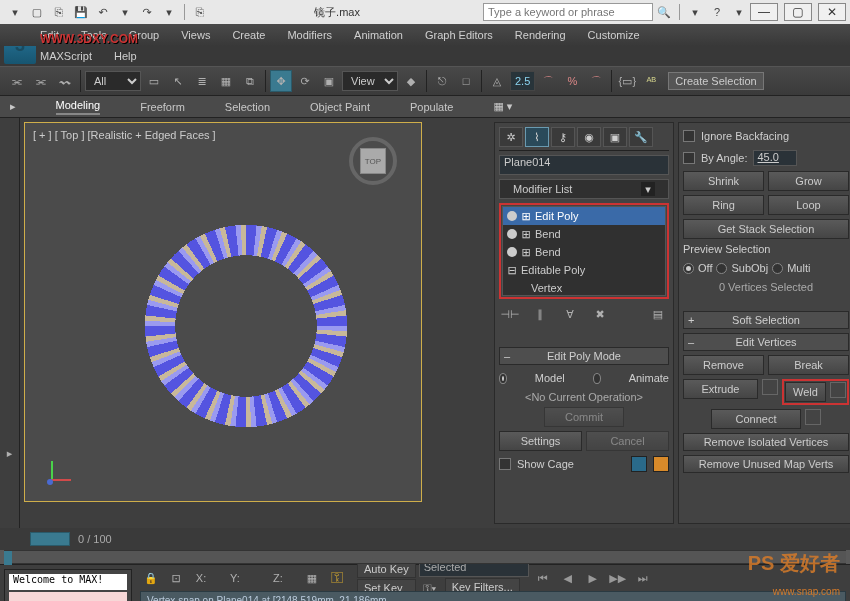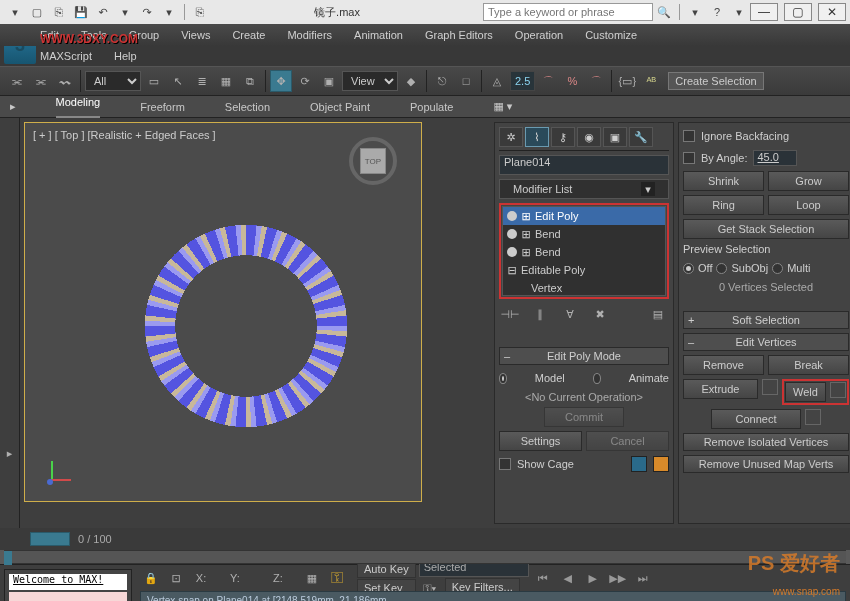--- a/index.html
+++ b/index.html
@@ -17,21 +17,21 @@
 .wm { position:absolute; left:40px; top:32px; color:#cc3333; font-size:12px; font-weight:bold; z-index:10; text-shadow:1px 1px 0 #000; }
 .toolbar { height:30px; background:linear-gradient(#484848,#3a3a3a); border-top:1px solid #555; border-bottom:1px solid #222; display:flex; align-items:center; padding:0 6px; gap:2px; }
 .tbtn { width:22px; height:22px; display:flex; align-items:center; justify-content:center; color:#b0b0b0; }
 .tbtn.cy { background:#3a7a90; border:1px solid #2a5a6a; }
 .tbtn.wide { width:40px; }
 .toolsep { width:1px; height:22px; background:#222; margin:0 2px; }
 .tsel { background:#2a2a2a; border:1px solid #555; color:#ccc; height:20px; padding:0 4px; min-width:56px; }
 .nstep { display:inline-flex; align-items:center; background:#28343a; border:1px solid #444; height:20px; padding:0 4px; color:#8bd4f0; }
 .createsel { padding:2px 6px; background:#555; border:1px solid #777; color:#ccc; margin-left:4px;}
 .ribbon { height:22px; background:#4a4a4a; border-bottom:1px solid #222; display:flex; align-items:center; padding-left:30px; gap:40px; color:#c8c8c8; }
-.ribbon .active { color:#fff; border-bottom:2px solid #888; padding-bottom:8px;}
+.ribbon .active { color:#fff; border-bottom:2px solid #888; padding-bottom:2px;}
 .main { display:flex; height:410px; }
 .leftcol { width:20px; background:#3e3e3e; border-right:1px solid #222; display:flex; flex-direction:column; align-items:center; padding-top:4px; }
 .viewport-wrap { flex:0 0 470px; background:#3e3e3e; position:relative; padding:4px; }
 .viewport { width:398px; height:380px; border:1px solid #cfae4a; background:#4b4b4b; position:relative; overflow:hidden; }
 .vp-label { position:absolute; top:6px; left:8px; color:#cccccc; }
 .viewcube { position:absolute; top:14px; right:24px; width:48px; height:48px; border:4px solid #666; border-radius:50%; display:flex; align-items:center; justify-content:center;}
 .viewcube-sq { width:26px; height:26px; background:#aaa; color:#555; font-size:8px; display:flex; align-items:center; justify-content:center; border:1px solid #888;}
 .axis { position:absolute; bottom:10px; left:12px; width:34px; height:34px; }
 .axis .y { position:absolute; left:14px; bottom:10px; width:2px; height:20px; background:#4ad24a;}
 .axis .x { position:absolute; left:14px; bottom:10px; width:20px; height:2px; background:#d24a4a;}
@@ -71,21 +71,21 @@
 .spinner { display:flex; align-items:center;}
 .spinner .val { width:44px; height:16px; background:#2a3238; border:1px solid #555; color:#ccc; padding:0 3px;text-decoration:underline;}
 .sqbtn { width:16px; height:16px; background:#444; border:1px solid #666;}
 .timeslider { height:22px; background:#3a3a3a; display:flex; align-items:center; padding:0 30px; gap:8px;}
 .ts-block{ width:40px; height:14px; background:#3a7a90; border:1px solid #2a5a6a;}
 .ts-label{ color:#aaa;}
 .timeruler { height:14px; background:#555; border-top:1px solid #333; border-bottom:1px solid #333; position:relative; margin:0 4px;}
 .timeruler .tick0{position:absolute;left:0;top:0;width:8px;height:14px;background:#3a7a90;}
 .bottombar { height:56px; display:flex; background:#3e3e3e; border-top:1px solid #222;}
 .bb-left{ width:128px; background:#444; border:1px solid #222; margin:4px; padding:4px; display:flex; flex-direction:column; gap:2px; }
-.welcome { background:#fff; color:#000; height:16px; font-family:monospace; padding:0 4px; font-size:10px;text-decoration:underline;}
+.welcome { background:#fff; color:#000; height:16px; font-family:monospace; padding:0 4px; font-size:10px;}
 .bb-mid{ flex:1; display:flex; flex-direction:column; }
 .bb-row{ display:flex; align-items:center; gap:3px; height:26px; padding:0 4px;}
 .status { height:18px; background:#4a5a62; border:1px solid #2a3a42; color:#bcd; padding:0 6px; display:flex; align-items:center; margin:0 4px 2px; font-size:10px;}
 .autokey{ background:#444; color:#ccc; padding:2px 6px; border:1px solid #333;}
 .selset{ background:#2a3238; border:1px solid #555; color:#aaa; height:20px; width:110px; padding:0 4px;}
 .playbtn { width:22px; height:20px; display:flex; align-items:center; justify-content:center; color:#999;}
 .corner-wm { position:absolute; right:10px; bottom:24px; font-size:20px; color:#d47a2a; font-weight:bold; opacity:.85;}
 .corner-wm2 { position:absolute; right:10px; bottom:4px; font-size:10px; color:#d47a2a;}
 </style>
 </head>
@@ -121,21 +121,21 @@
 
 <div class="menubar">
   <span>Edit</span>
   <span>Tools</span>
   <span>Group</span>
   <span>Views</span>
   <span>Create</span>
   <span>Modifiers</span>
   <span>Animation</span>
   <span>Graph Editors</span>
-  <span>Operation</span>
+  <span>Rendering</span>
   <span>Customize</span>
 </div>
 <div class="menubar2">
   <span>MAXScript</span>
   <span>Help</span>
 </div>
 
 <div class="toolbar">
   <div class="tbtn">⫘</div>
   <div class="tbtn">⫘</div>

